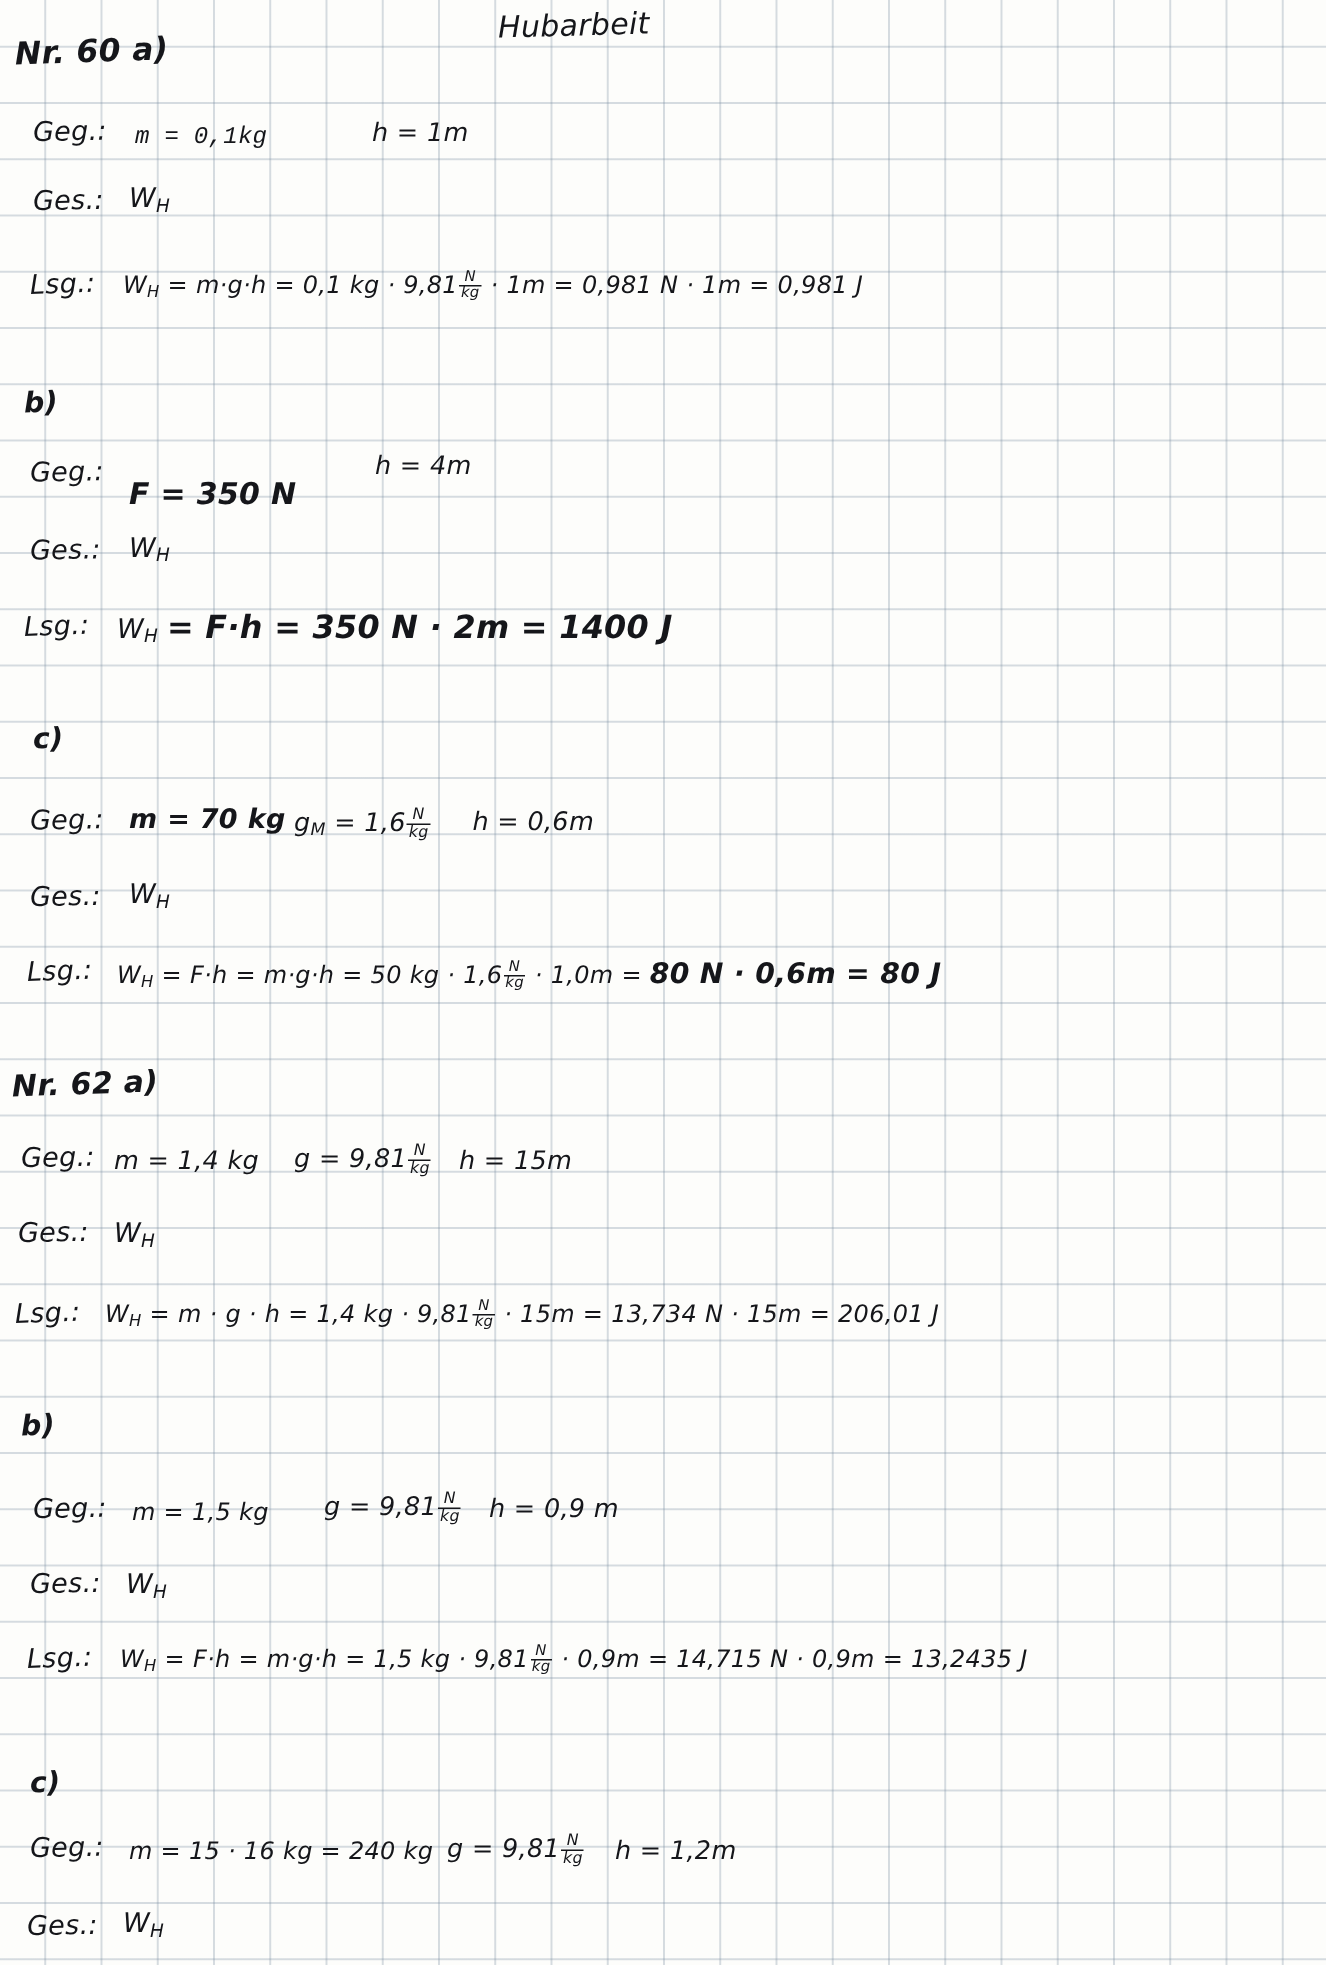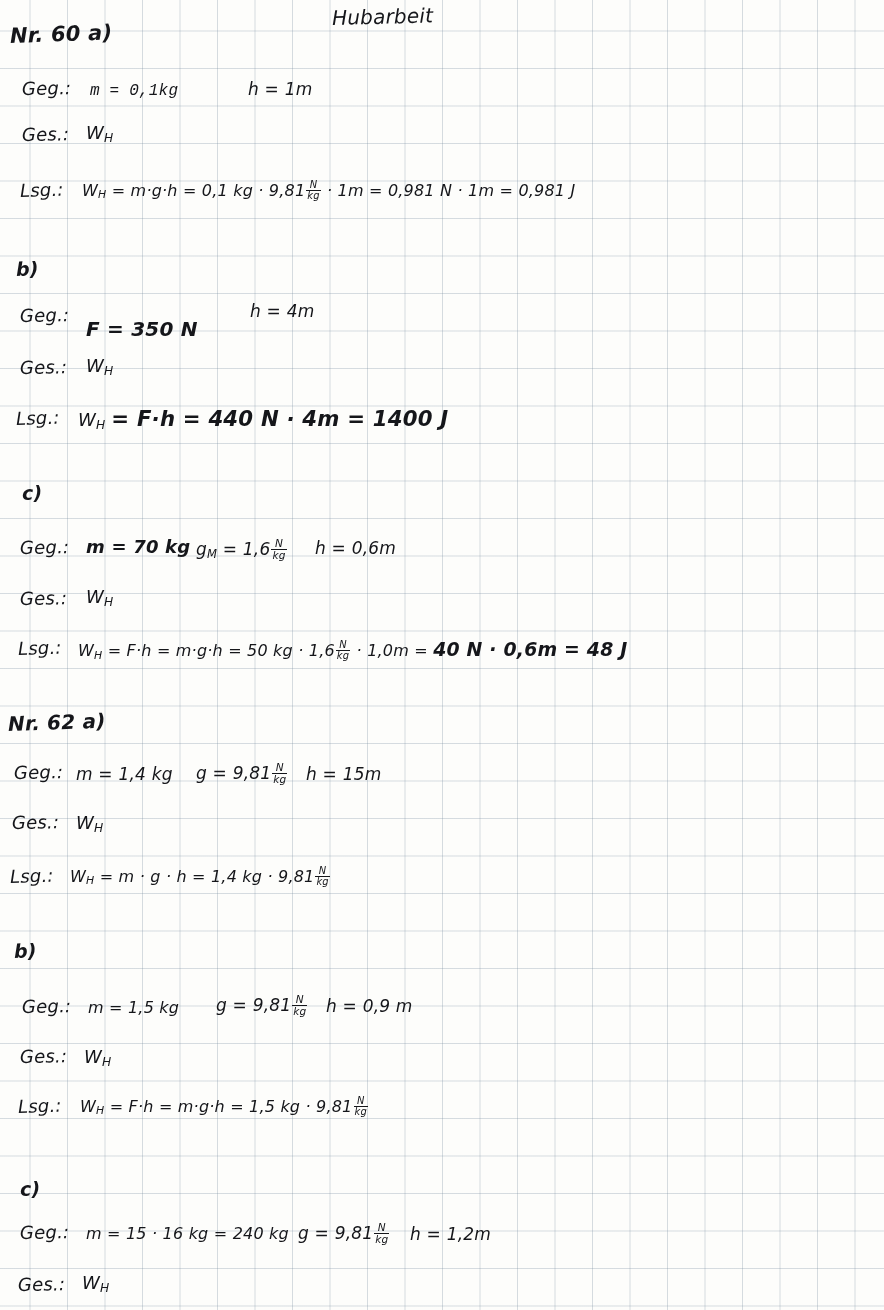--- a/index.html
+++ b/index.html
@@ -83,78 +83,80 @@
   <div class="hw" style="left:20px; top:305px; font-size:18px; transform:rotate(-1deg);">Geg.:</div>
   <div class="hw b" style="left:86px; top:317px; font-size:20px;">F = 350 N</div>
   <div class="hw" style="left:250px; top:301px; font-size:17px;">h = 4m</div>
 
   <div class="hw" style="left:20px; top:357px; font-size:18px; transform:rotate(-1deg);">Ges.:</div>
   <div class="hw" style="left:86px; top:355px; font-size:18px;"><span>W</span><span class="sub">H</span></div>
 
   <div class="hw" style="left:16px; top:408px; font-size:18px; transform:rotate(-2deg);">Lsg.:</div>
   <div class="hw" style="left:78px; top:406px; font-size:18px;">
     <span>W</span><span class="sub">H</span>
-    <span class="big">= F·h = 440 N · 4m = 1400 J</span>
+    <span class="big">= F·h = 350 N · 2m = 1400 J</span>
   </div>
 
   <div class="hw b" style="left:22px; top:482px; font-size:19px; transform:rotate(-2deg);">c)</div>
 
   <div class="hw" style="left:20px; top:537px; font-size:18px; transform:rotate(-1deg);">Geg.:</div>
   <div class="hw b" style="left:86px; top:536px; font-size:18px;">m = 70 kg</div>
   <div class="hw" style="left:196px; top:538px; font-size:17px;">
      <span>g</span><span class="sub">M</span>
      <span class="b">= 1,6</span><span class="frac"><span class="num">N</span><span class="den">kg</span></span>
   </div>
   <div class="hw" style="left:315px; top:538px; font-size:17px;">h = 0,6m</div>
 
   <div class="hw" style="left:20px; top:588px; font-size:18px; transform:rotate(-1deg);">Ges.:</div>
   <div class="hw" style="left:86px; top:586px; font-size:18px;"><span>W</span><span class="sub">H</span></div>
 
   <div class="hw" style="left:18px; top:638px; font-size:18px; transform:rotate(-2deg);">Lsg.:</div>
   <div class="hw" style="left:78px; top:638px; font-size:16px;">
     <span>W</span><span class="sub">H</span>
     <span>= F·h = m·g·h = 50 kg · 1,6</span><span class="frac"><span class="num">N</span><span class="den">kg</span></span>
     <span>· 1,0m =</span>
-    <span class="big">40 N · 0,6m = 48 J</span>
+    <span class="big">80 N · 0,6m = 80 J</span>
   </div>
 
   <div class="hw b" style="left:8px; top:712px; font-size:20px; transform:rotate(-2deg);">Nr. 62 a)</div>
 
   <div class="hw" style="left:14px; top:762px; font-size:18px; transform:rotate(-1deg);">Geg.:</div>
   <div class="hw" style="left:76px; top:764px; font-size:17px;">m = 1,4 kg</div>
   <div class="hw" style="left:196px; top:762px; font-size:17px;">
      <span>g = 9,81</span><span class="frac"><span class="num">N</span><span class="den">kg</span></span>
   </div>
   <div class="hw" style="left:306px; top:764px; font-size:17px;">h = 15m</div>
 
   <div class="hw" style="left:12px; top:812px; font-size:18px; transform:rotate(-1deg);">Ges.:</div>
   <div class="hw" style="left:76px; top:812px; font-size:18px;"><span>W</span><span class="sub">H</span></div>
 
   <div class="hw" style="left:10px; top:866px; font-size:18px; transform:rotate(-2deg);">Lsg.:</div>
   <div class="hw" style="left:70px; top:866px; font-size:16px;">
     <span>W</span><span class="sub">H</span>
     <span>= m · g · h = 1,4 kg · 9,81</span><span class="frac"><span class="num">N</span><span class="den">kg</span></span>
+    <span>· 15m = 13,734 N · 15m = 206,01 J</span>
   </div>
 
   <div class="hw b" style="left:14px; top:940px; font-size:19px; transform:rotate(-2deg);">b)</div>
 
   <div class="hw" style="left:22px; top:996px; font-size:18px; transform:rotate(-1deg);">Geg.:</div>
   <div class="hw" style="left:88px; top:998px; font-size:16px;">m = 1,5 kg</div>
   <div class="hw" style="left:216px; top:994px; font-size:17px;">
      <span>g = 9,81</span><span class="frac"><span class="num">N</span><span class="den">kg</span></span>
   </div>
   <div class="hw" style="left:326px; top:996px; font-size:17px;">h = 0,9 m</div>
 
   <div class="hw" style="left:20px; top:1046px; font-size:18px; transform:rotate(-1deg);">Ges.:</div>
   <div class="hw" style="left:84px; top:1046px; font-size:18px;"><span>W</span><span class="sub">H</span></div>
 
   <div class="hw" style="left:18px; top:1096px; font-size:18px; transform:rotate(-2deg);">Lsg.:</div>
   <div class="hw" style="left:80px; top:1096px; font-size:16px;">
     <span>W</span><span class="sub">H</span>
     <span>= F·h = m·g·h = 1,5 kg · 9,81</span><span class="frac"><span class="num">N</span><span class="den">kg</span></span>
+    <span>· 0,9m = 14,715 N · 0,9m = 13,2435 J</span>
   </div>
 
   <div class="hw b" style="left:20px; top:1178px; font-size:19px; transform:rotate(-2deg);">c)</div>
 
   <div class="hw" style="left:20px; top:1222px; font-size:18px; transform:rotate(-1deg);">Geg.:</div>
   <div class="hw" style="left:86px; top:1224px; font-size:16px;">m = 15 · 16 kg = 240 kg</div>
   <div class="hw" style="left:298px; top:1222px; font-size:17px;">
      <span>g = 9,81</span><span class="frac"><span class="num">N</span><span class="den">kg</span></span>
   </div>
   <div class="hw" style="left:410px; top:1224px; font-size:17px;">h = 1,2m</div>

